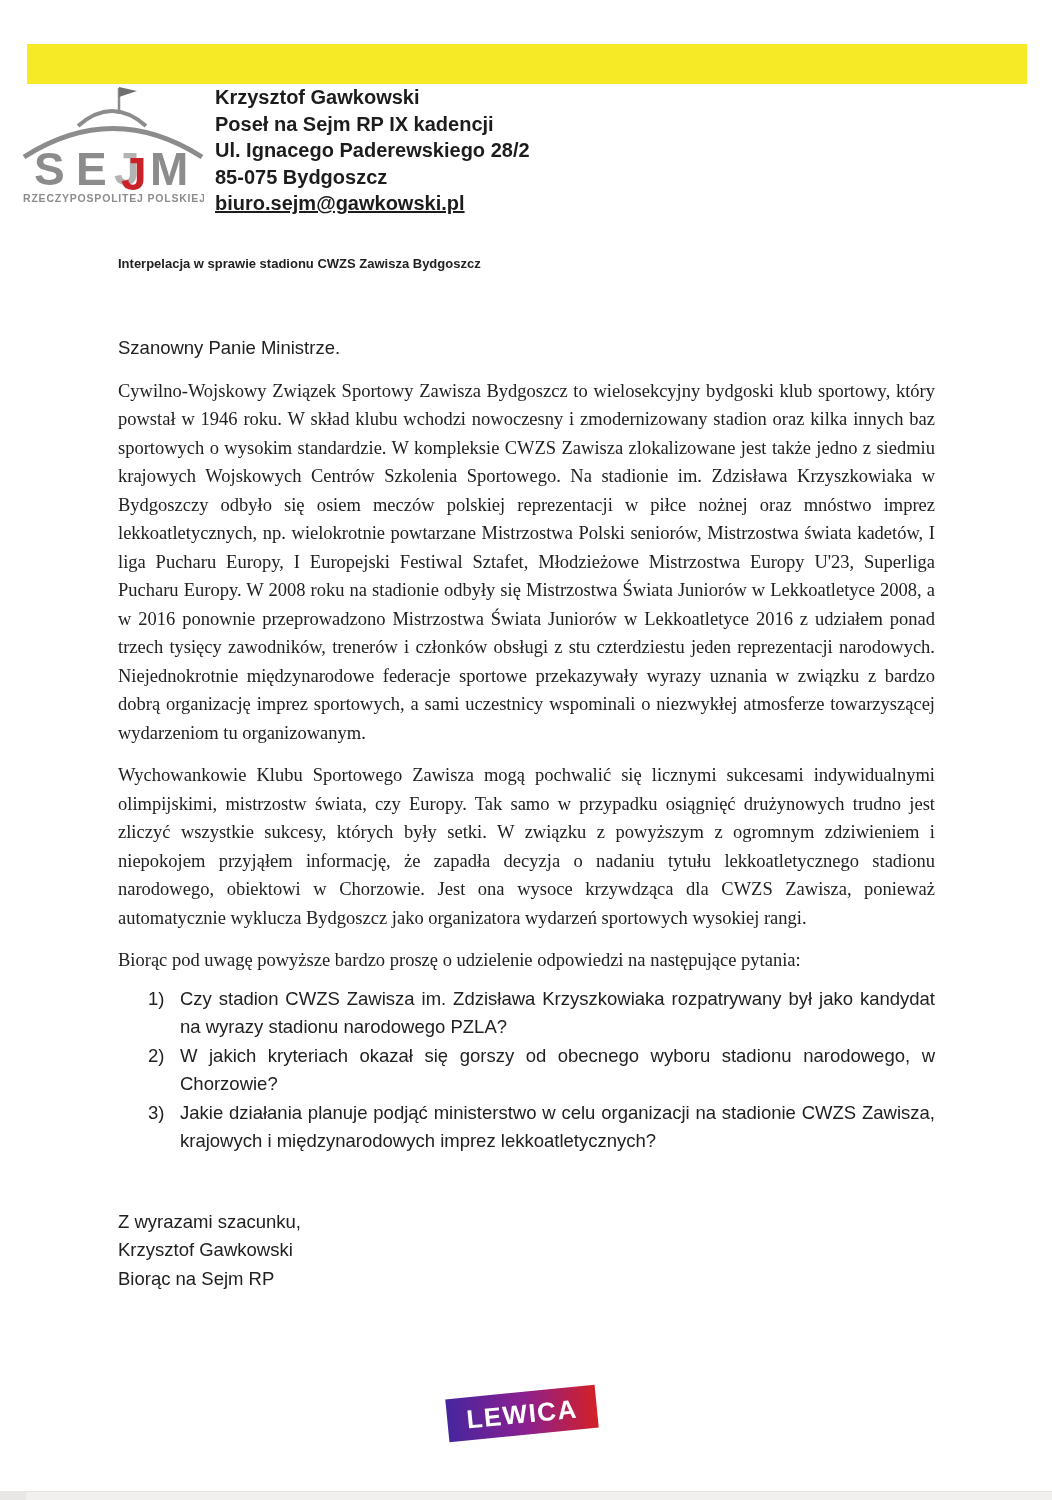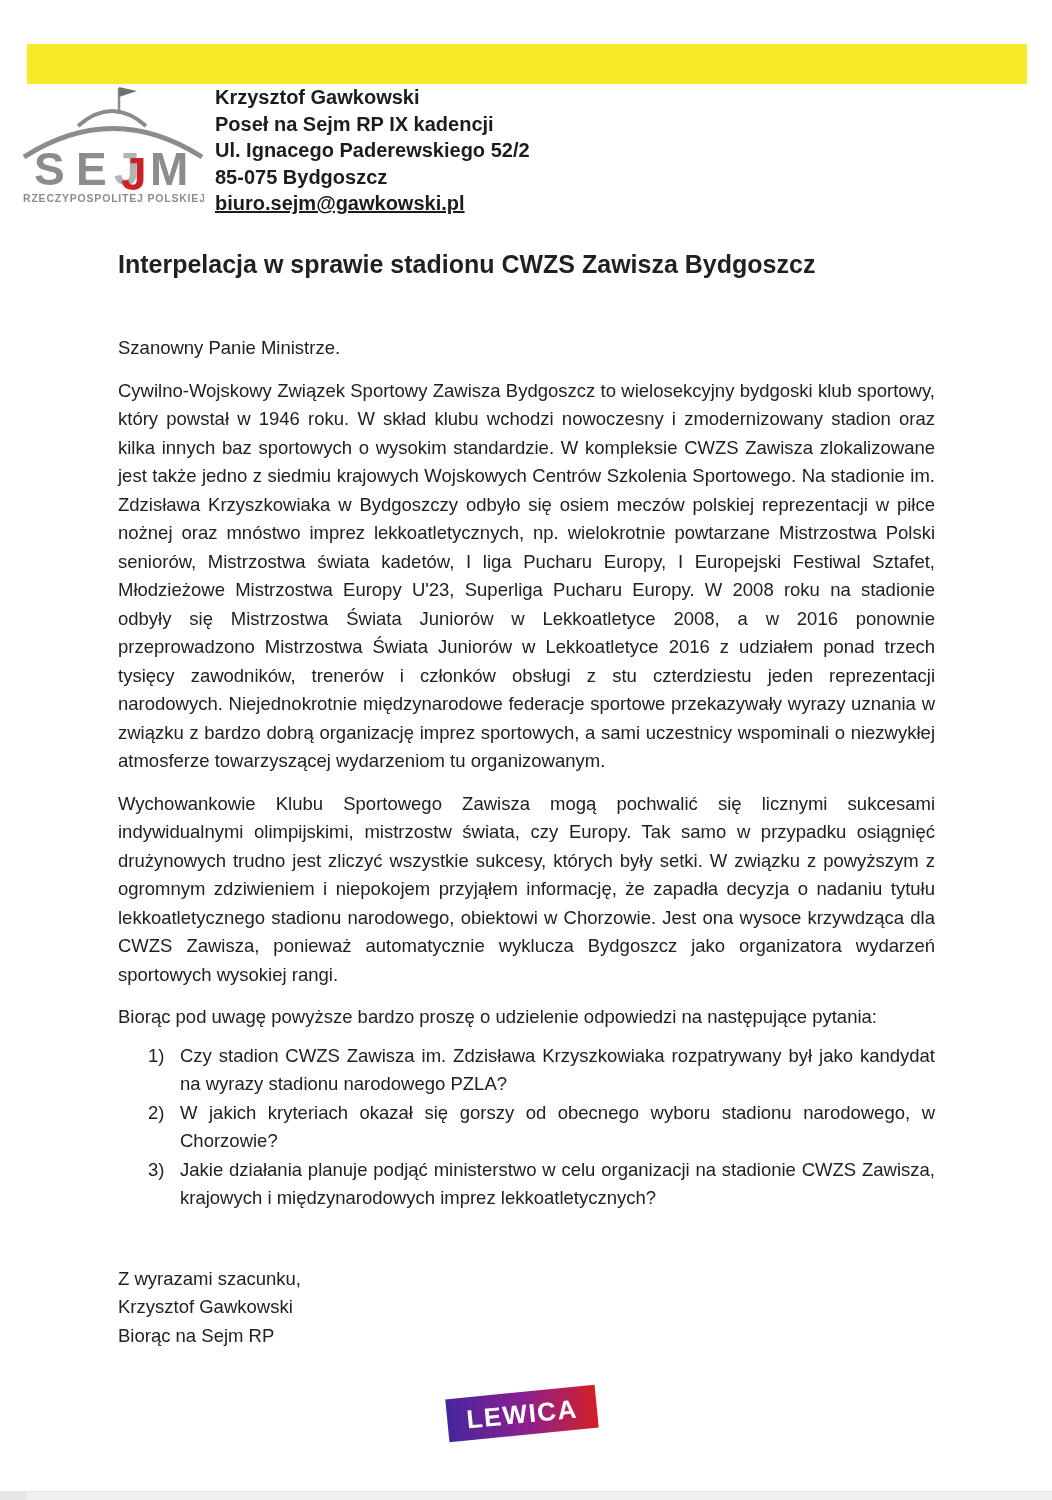--- a/index.html
+++ b/index.html
@@ -47,28 +47,28 @@
   .contact .email{ text-decoration:underline; }
   .content{
     position:absolute;
     left:118px; top:250px;
     width:817px;
     font-size:18.5px;
     line-height:28.5px;
     text-align:justify;
   }
   .title{
-    font-size:25px;
+    font-size:13px;
     line-height:28px;
     font-weight:bold;
     text-align:left;
   }
   .addressee{ margin-top:16px; text-align:left; }
   .salutation{ margin-top:56px; text-align:left; }
-  .para{ margin-top:14px; margin-bottom:10px; }
+  .para{ margin-top:14px; margin-bottom:10px;font-family:Liberation Serif, serif; }
   .intro{ }
   .questions{ list-style:none; margin-top:4px; }
   .questions li{
     position:relative;
     padding-left:62px;
   }
   .q-num{ position:absolute; left:30px; top:0; }
   .closing{ margin-top:52px; text-align:left; }
   .lewica{
     position:absolute;
@@ -129,21 +129,21 @@
     <text x="92" y="101" class="logo-letters logo-light-fill">J</text>
     <text x="99" y="106" class="logo-letters logo-red-fill">J</text>
     <text x="128" y="101" class="logo-letters logo-gray-fill">M</text>
 
     <text x="1" y="118" class="logo-sub logo-gray-fill">RZECZYPOSPOLITEJ POLSKIEJ</text>
   </svg>
 
   <div class="contact">
     <div>Krzysztof Gawkowski</div>
     <div>Poseł na Sejm RP IX kadencji</div>
-    <div>Ul. Ignacego Paderewskiego 52/2</div>
+    <div>Ul. Ignacego Paderewskiego 28/2</div>
     <div>85-075 Bydgoszcz</div>
     <div class="email">biuro.sejm@gawkowski.pl</div>
   </div>
 
   <div class="content">
     <h1 class="title">Interpelacja w sprawie stadionu CWZS Zawisza Bydgoszcz</h1>
     <div class="salutation">Szanowny Panie Ministrze.</div>
 
     <p class="para">Cywilno-Wojskowy Związek Sportowy Zawisza Bydgoszcz to wielosekcyjny bydgoski klub sportowy, który powstał w 1946 roku. W skład klubu wchodzi nowoczesny i zmodernizowany stadion oraz kilka innych baz sportowych o wysokim standardzie. W kompleksie CWZS Zawisza zlokalizowane jest także jedno z siedmiu krajowych Wojskowych Centrów Szkolenia Sportowego. Na stadionie im. Zdzisława Krzyszkowiaka w Bydgoszczy odbyło się osiem meczów polskiej reprezentacji w piłce nożnej oraz mnóstwo imprez lekkoatletycznych, np. wielokrotnie powtarzane Mistrzostwa Polski seniorów, Mistrzostwa świata kadetów, I liga Pucharu Europy, I Europejski Festiwal Sztafet, Młodzieżowe Mistrzostwa Europy U'23, Superliga Pucharu Europy. W 2008 roku na stadionie odbyły się Mistrzostwa Świata Juniorów w Lekkoatletyce 2008, a w 2016 ponownie przeprowadzono Mistrzostwa Świata Juniorów w Lekkoatletyce 2016 z udziałem ponad trzech tysięcy zawodników, trenerów i członków obsługi z stu czterdziestu jeden reprezentacji narodowych. Niejednokrotnie międzynarodowe federacje sportowe przekazywały wyrazy uznania w związku z bardzo dobrą organizację imprez sportowych, a sami uczestnicy wspominali o niezwykłej atmosferze towarzyszącej wydarzeniom tu organizowanym.</p>
     <p class="para">Wychowankowie Klubu Sportowego Zawisza mogą pochwalić się licznymi sukcesami indywidualnymi olimpijskimi, mistrzostw świata, czy Europy. Tak samo w przypadku osiągnięć drużynowych trudno jest zliczyć wszystkie sukcesy, których były setki. W związku z powyższym z ogromnym zdziwieniem i niepokojem przyjąłem informację, że zapadła decyzja o nadaniu tytułu lekkoatletycznego stadionu narodowego, obiektowi w Chorzowie. Jest ona wysoce krzywdząca dla CWZS Zawisza, ponieważ automatycznie wyklucza Bydgoszcz jako organizatora wydarzeń sportowych wysokiej rangi.</p>

